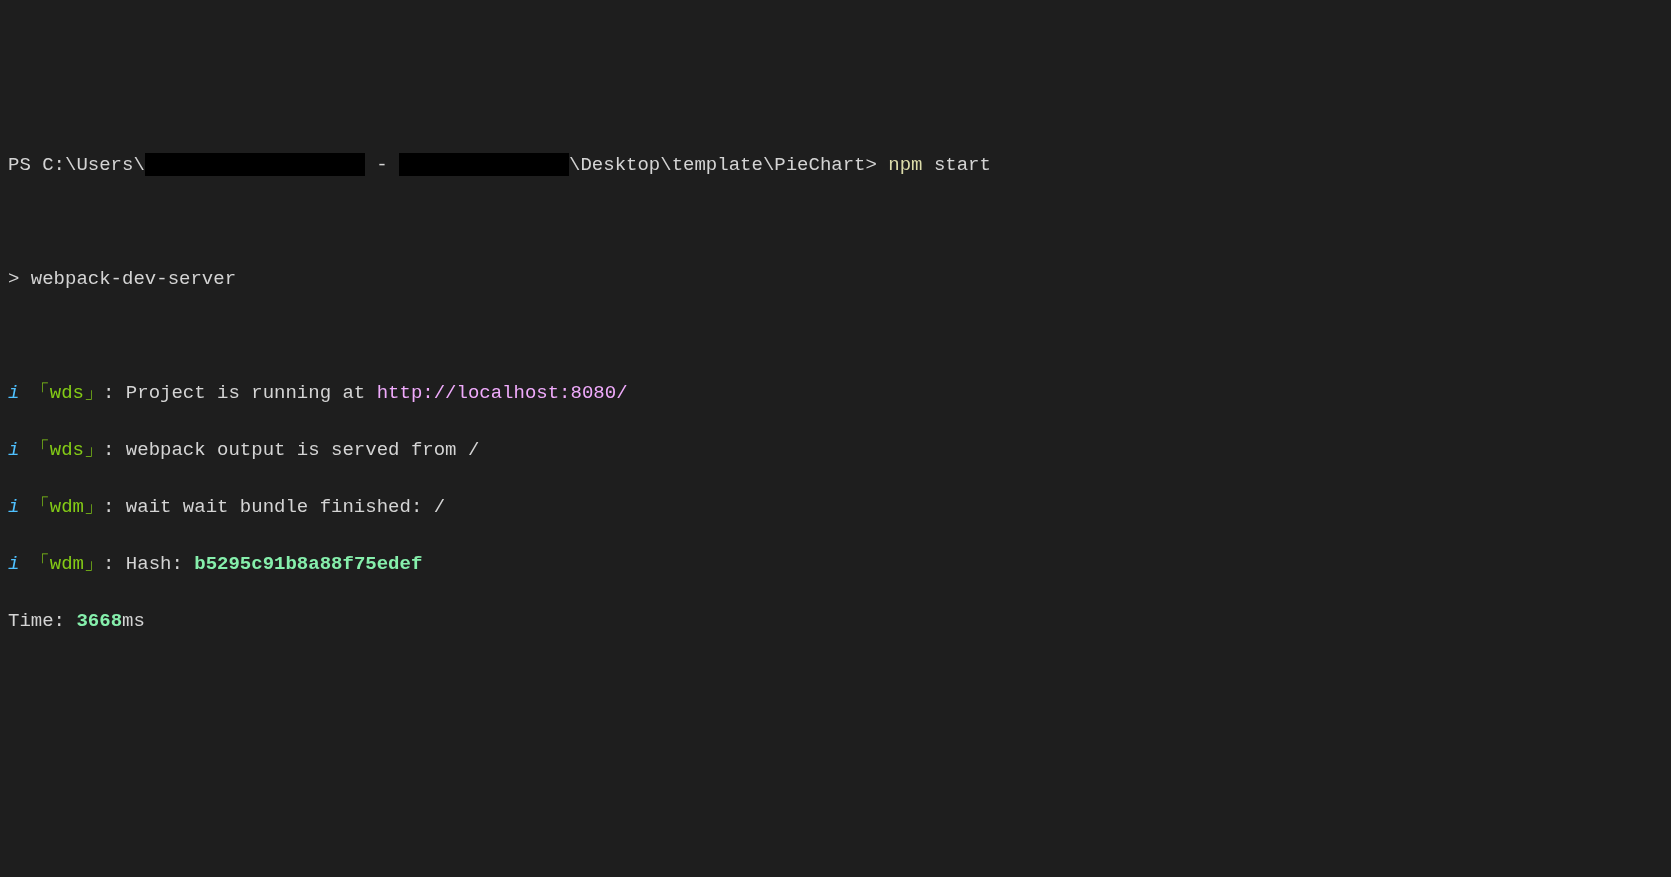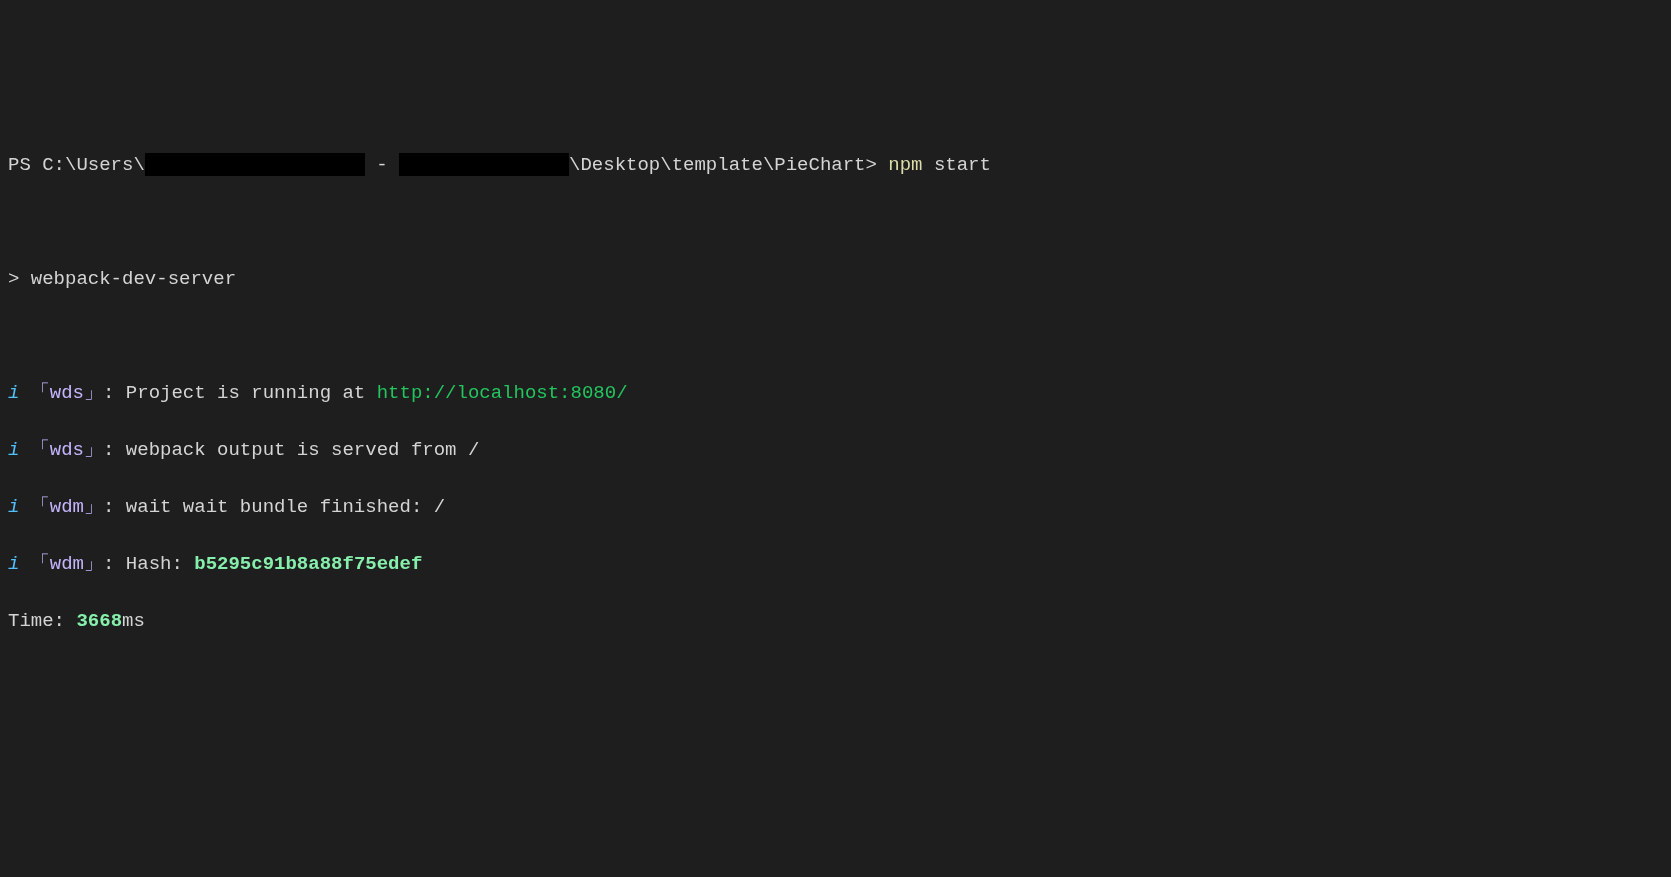--- a/index.html
+++ b/index.html
@@ -17,22 +17,22 @@
   .redact {
     display: inline-block;
     background: #000;
     color: #000;
     vertical-align: middle;
     height: 1.2em;
   }
   .yellow { color: #dcdcaa; text-align: center; }
   .bold { color: #86efac; font-weight: bold; }
   .info-i { color: #4fc1ff; font-style: italic; }
-  .dim { color: #c4b5fd; }
-  .bright-blue { color: #22c55e; }
+  .dim { color: #84cc16; }
+  .bright-blue { color: #f0abfc; }
 </style>
 </head>
 <body>
 
 
 
 <div>
 <span class="line"><span>PS C:\Users\</span><span class="redact" style="width:220px"></span><span> - </span><span class="redact" style="width:170px"></span><span>\Desktop\template\PieChart&gt;</span><span class="yellow"> npm</span><span> start</span></span>
 <span class="line"> </span>
 <span class="line">&gt; webpack-dev-server</span>

